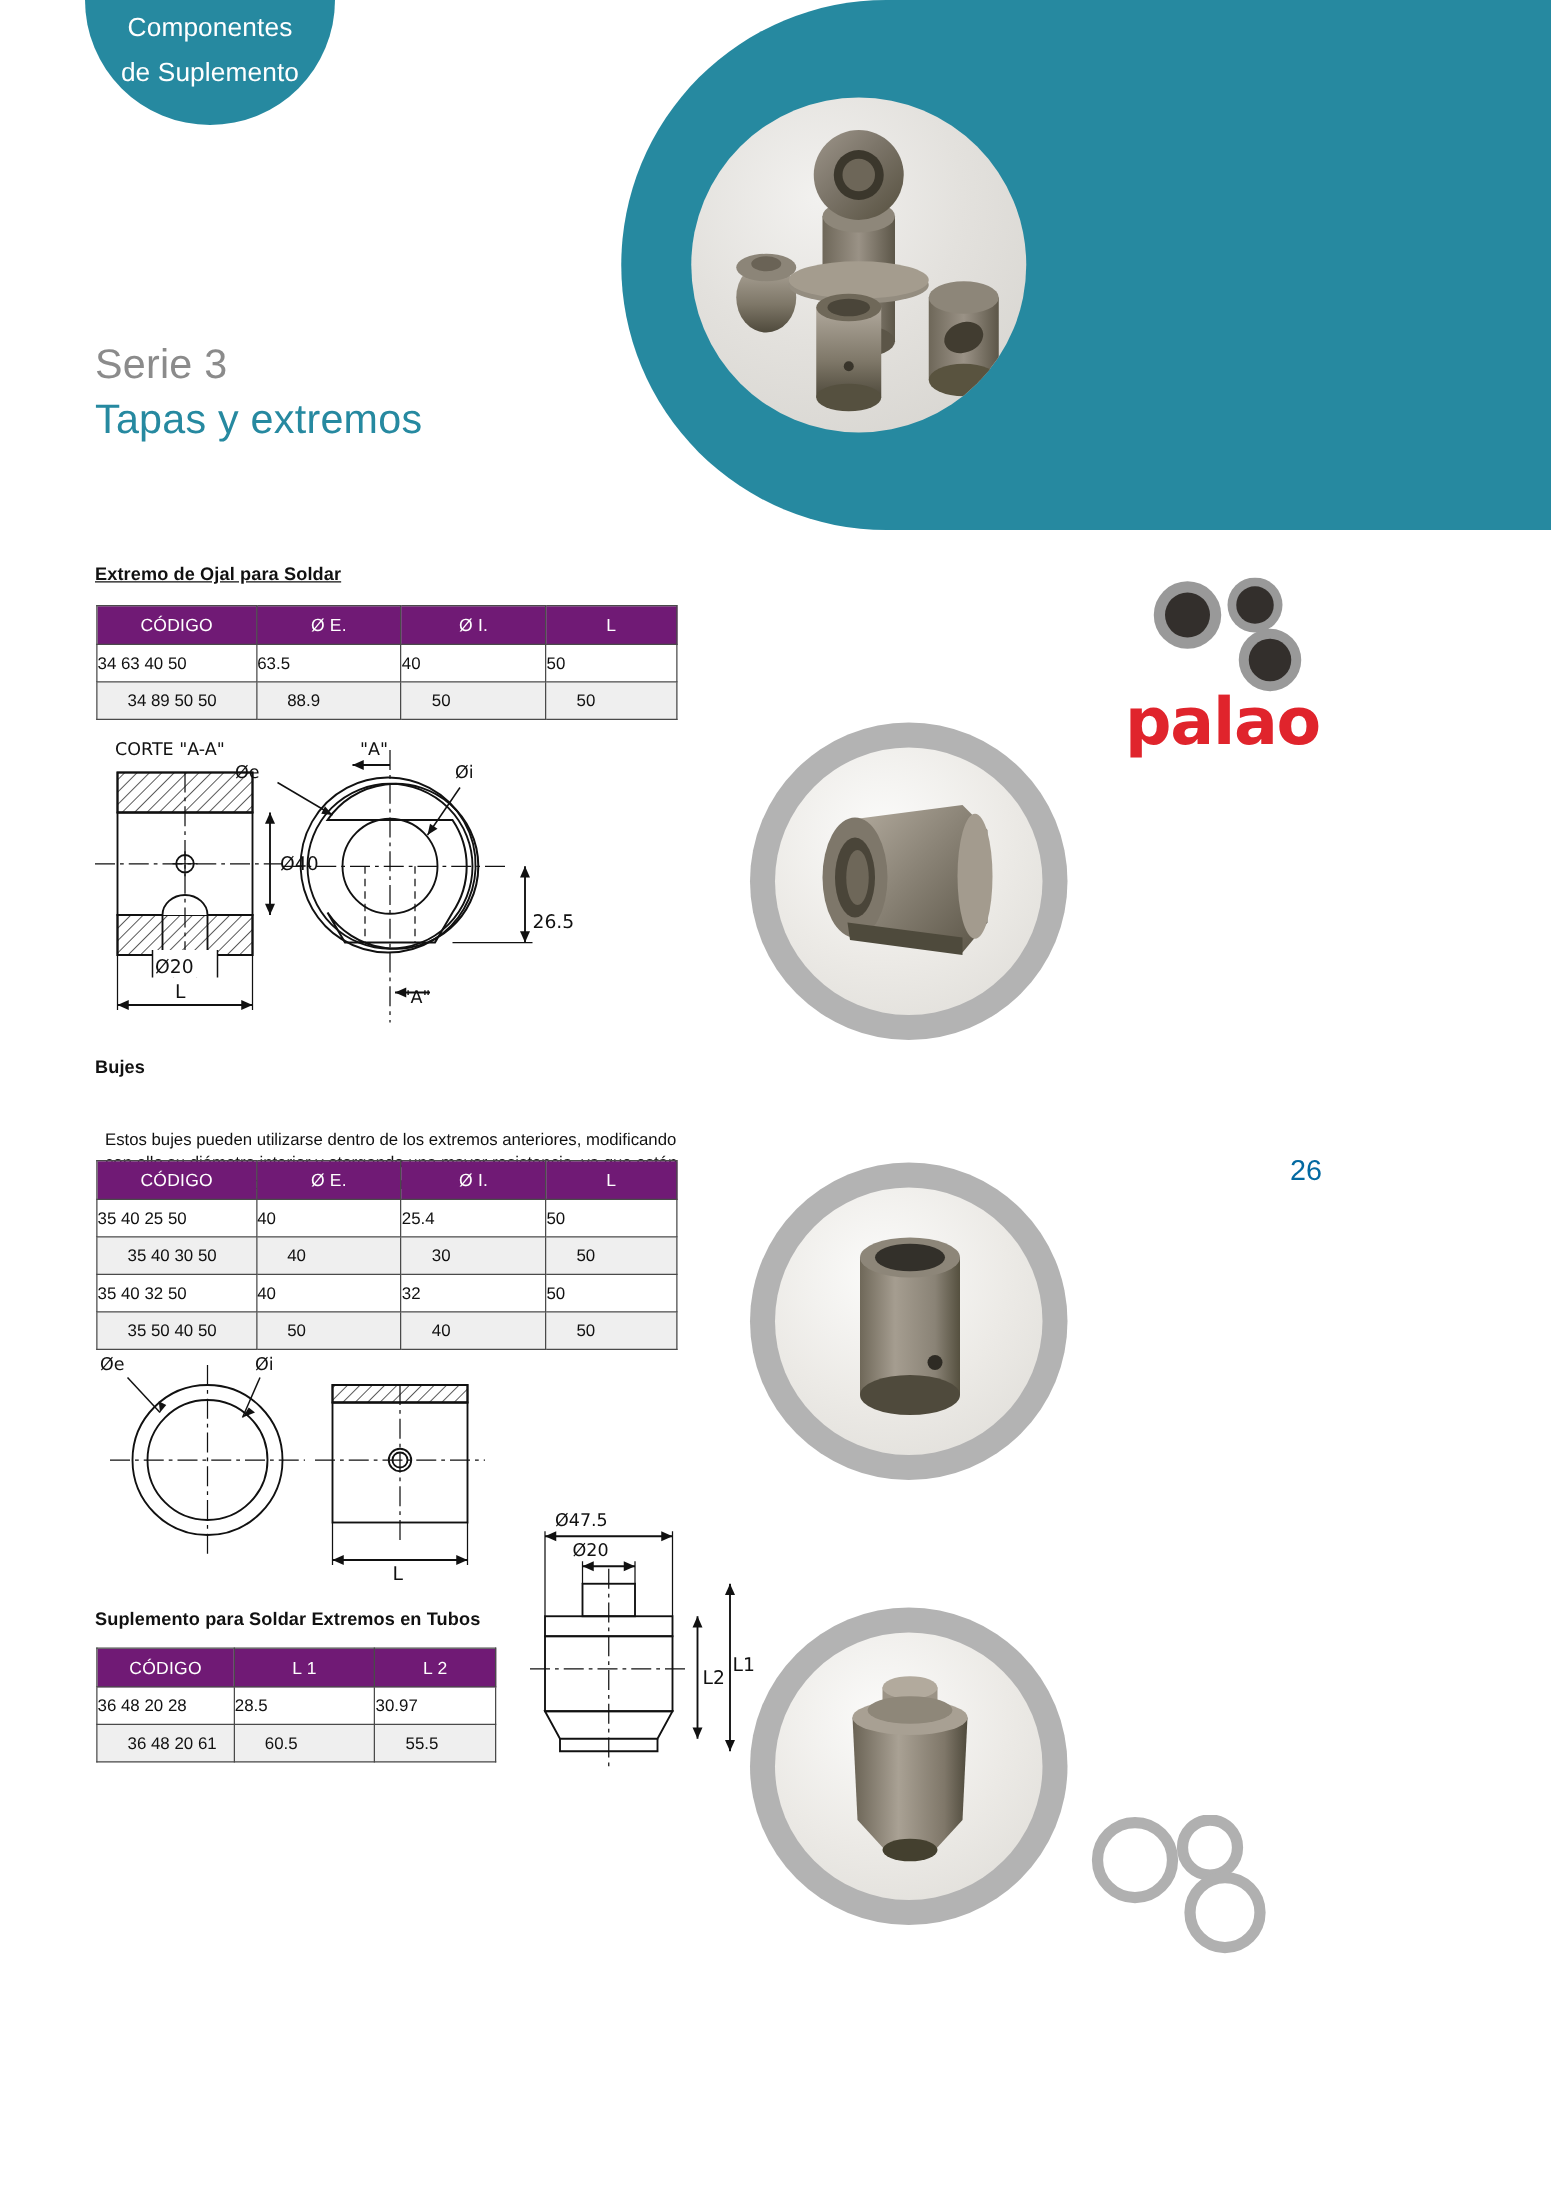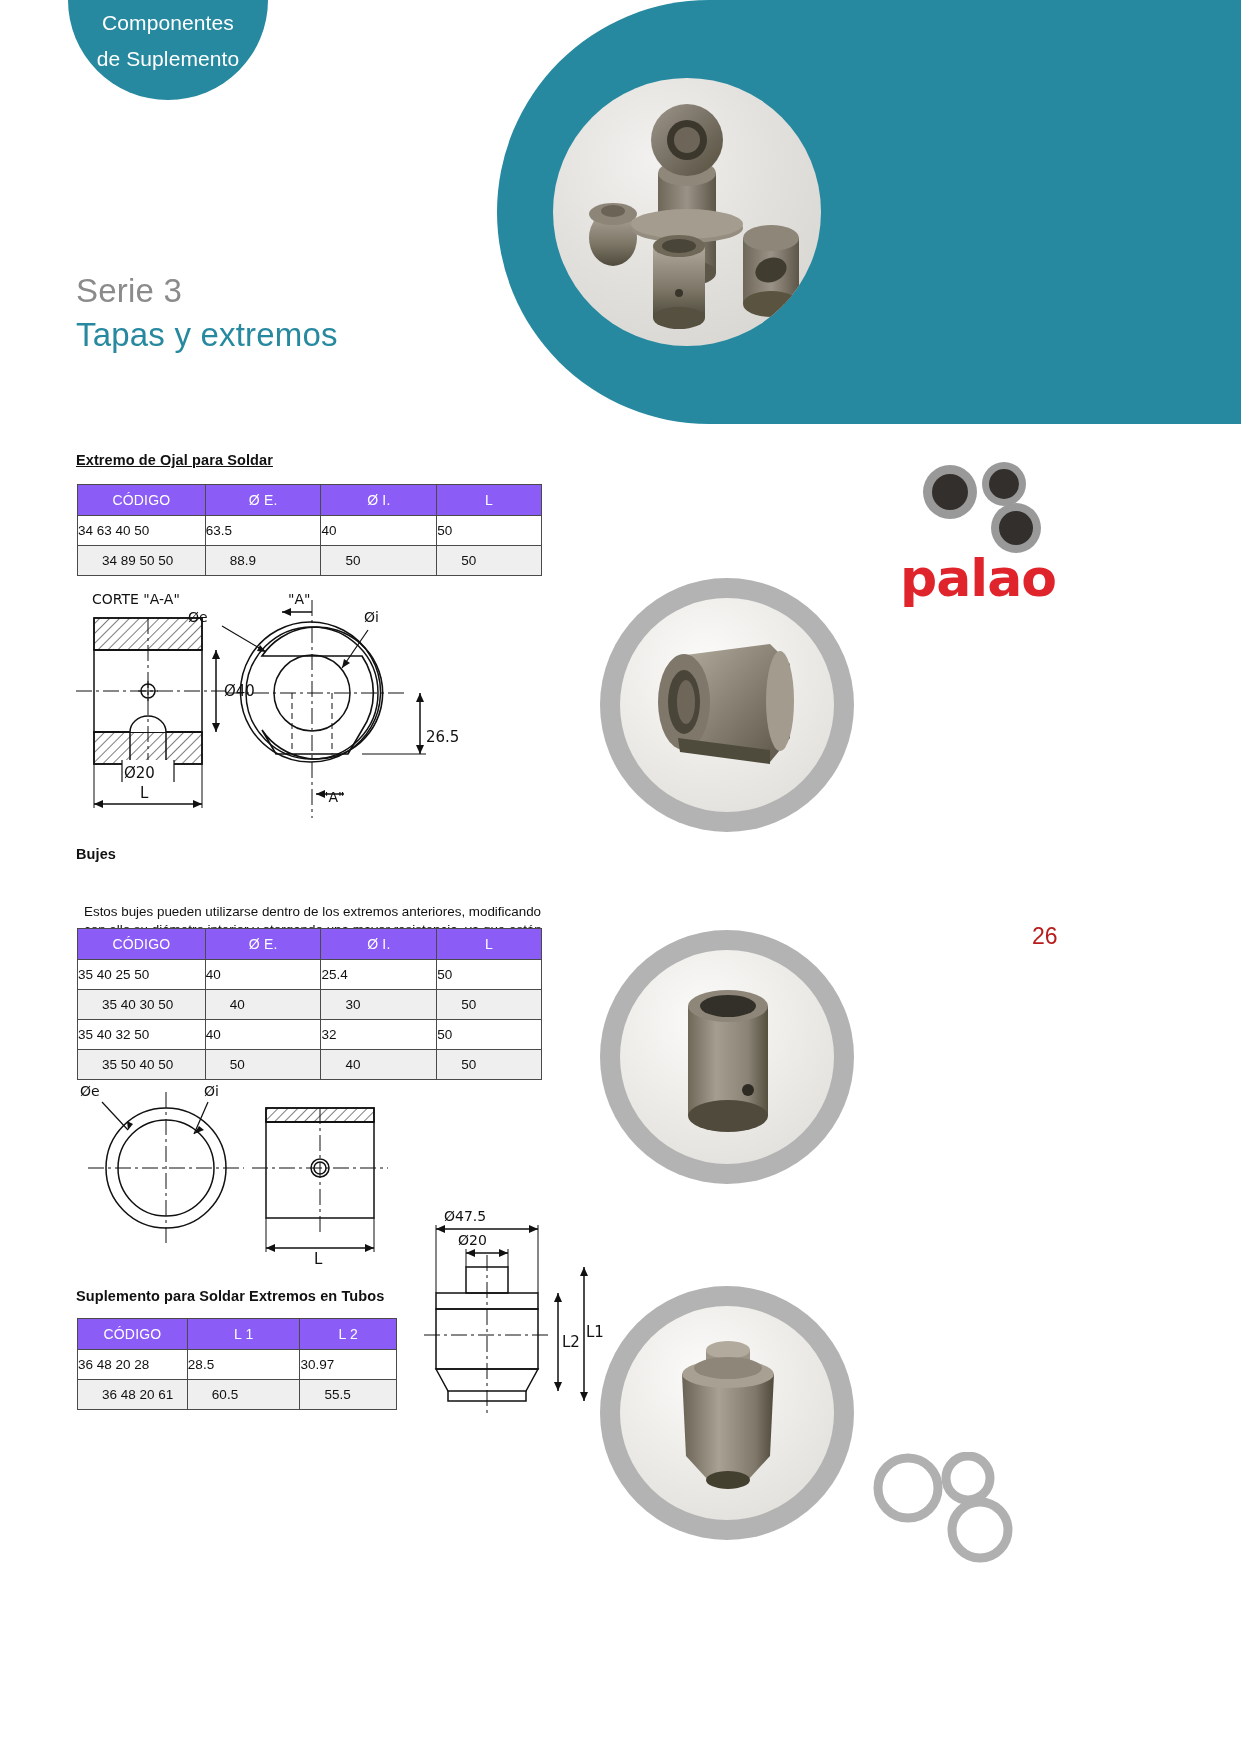--- a/index.html
+++ b/index.html
@@ -70,21 +70,21 @@
     letter-spacing: .1px;
   }
 
   
   table.spec {
     position: absolute;
     border-collapse: collapse;
     font-size: 13.5px;
   }
   table.spec th {
-    background: #8b5cf6;
+    background: #701a75;
     color: #ffffff;
     font-weight: 400;
     font-size: 14px;
     height: 31px;
     border: 1px solid #4a4a4a;
     text-align: center;
     letter-spacing: .2px;
   }
   table.spec td {
     height: 30px;
@@ -125,21 +125,21 @@
     position: absolute;
     color: #e0242c;
     font-size: 52px;
     font-weight: bold;
     letter-spacing: -1px;
     font-family: "DejaVu Sans", sans-serif;
   }
   .page-num {
     position: absolute;
     font-size: 23px;
-    color: #b91c1c;
+    color: #0369a1;
   }
 
   
   .drawing { position: absolute; }
   .drawing svg { display: block; }
 
   .corner-rings { position: absolute; }
 </style>
 </head>
 <body>

